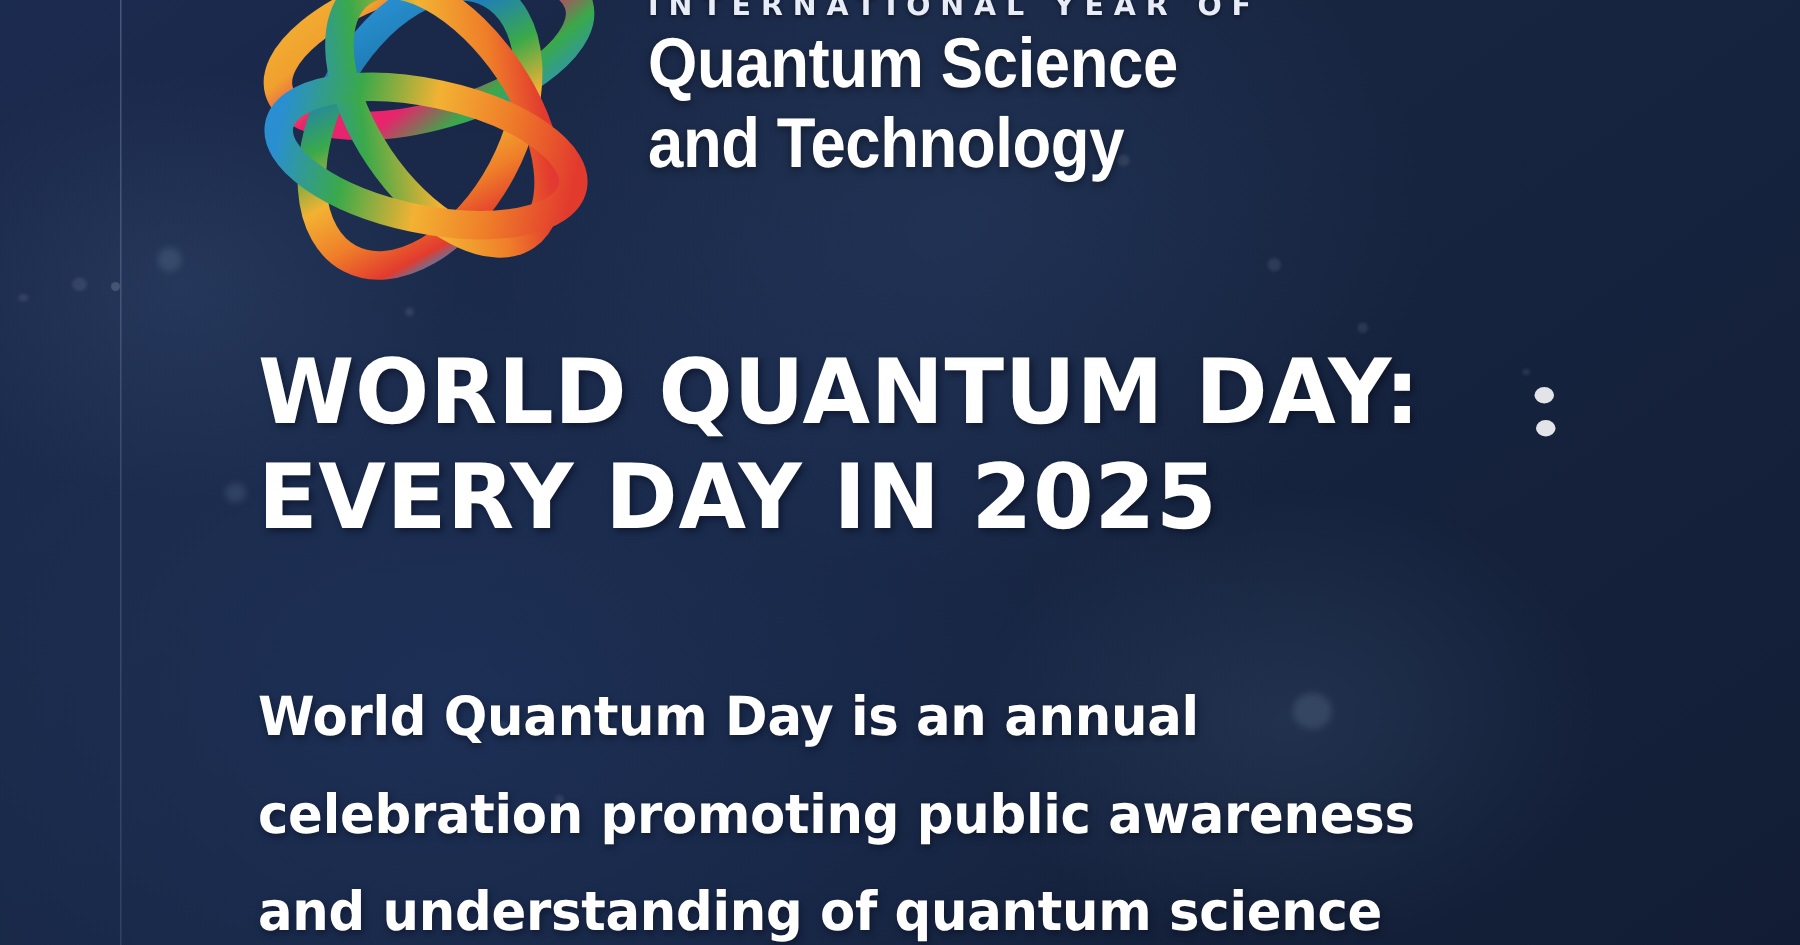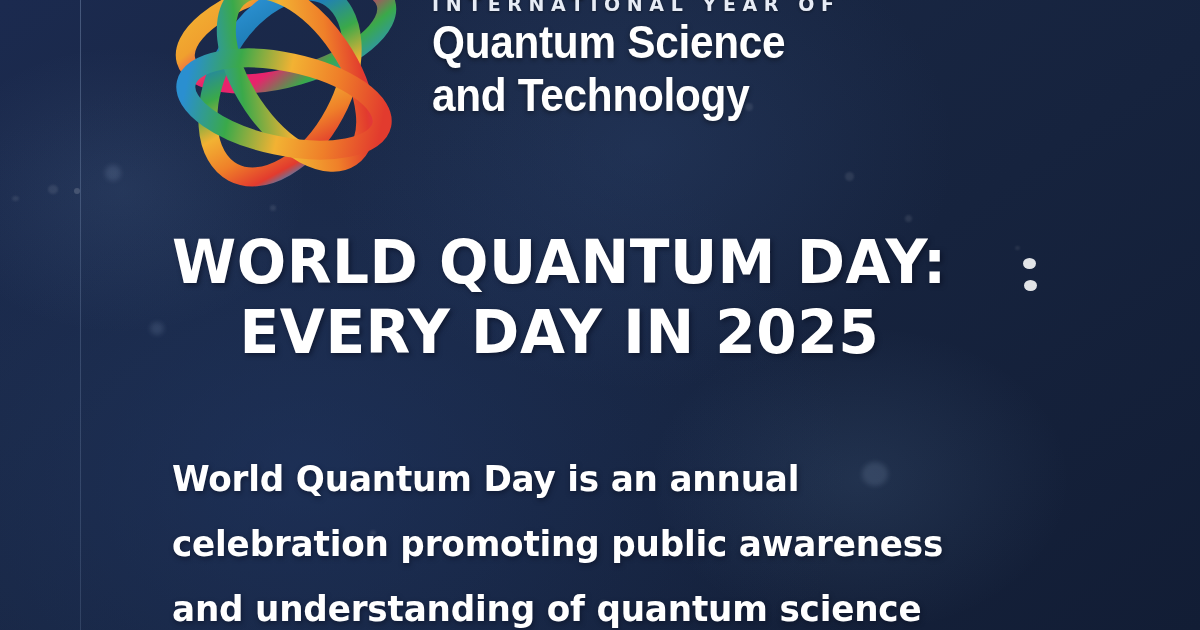--- a/index.html
+++ b/index.html
@@ -90,21 +90,20 @@
     transform-origin: left center;
     text-shadow: 0 2px 6px rgba(0,0,0,0.4);
   }
 
   
   .headline {
     position: absolute;
     left: 172px;
     top: 228px;
     color: #ffffff;
-    text-align: center;
   }
   .headline-line {
     font-family: "DejaVu Sans", sans-serif;
     font-size: 60px;
     font-weight: 700;
     line-height: 1.16;
     letter-spacing: 0.5px;
     white-space: nowrap;
     transform: scaleX(0.97);
     transform-origin: left center;

